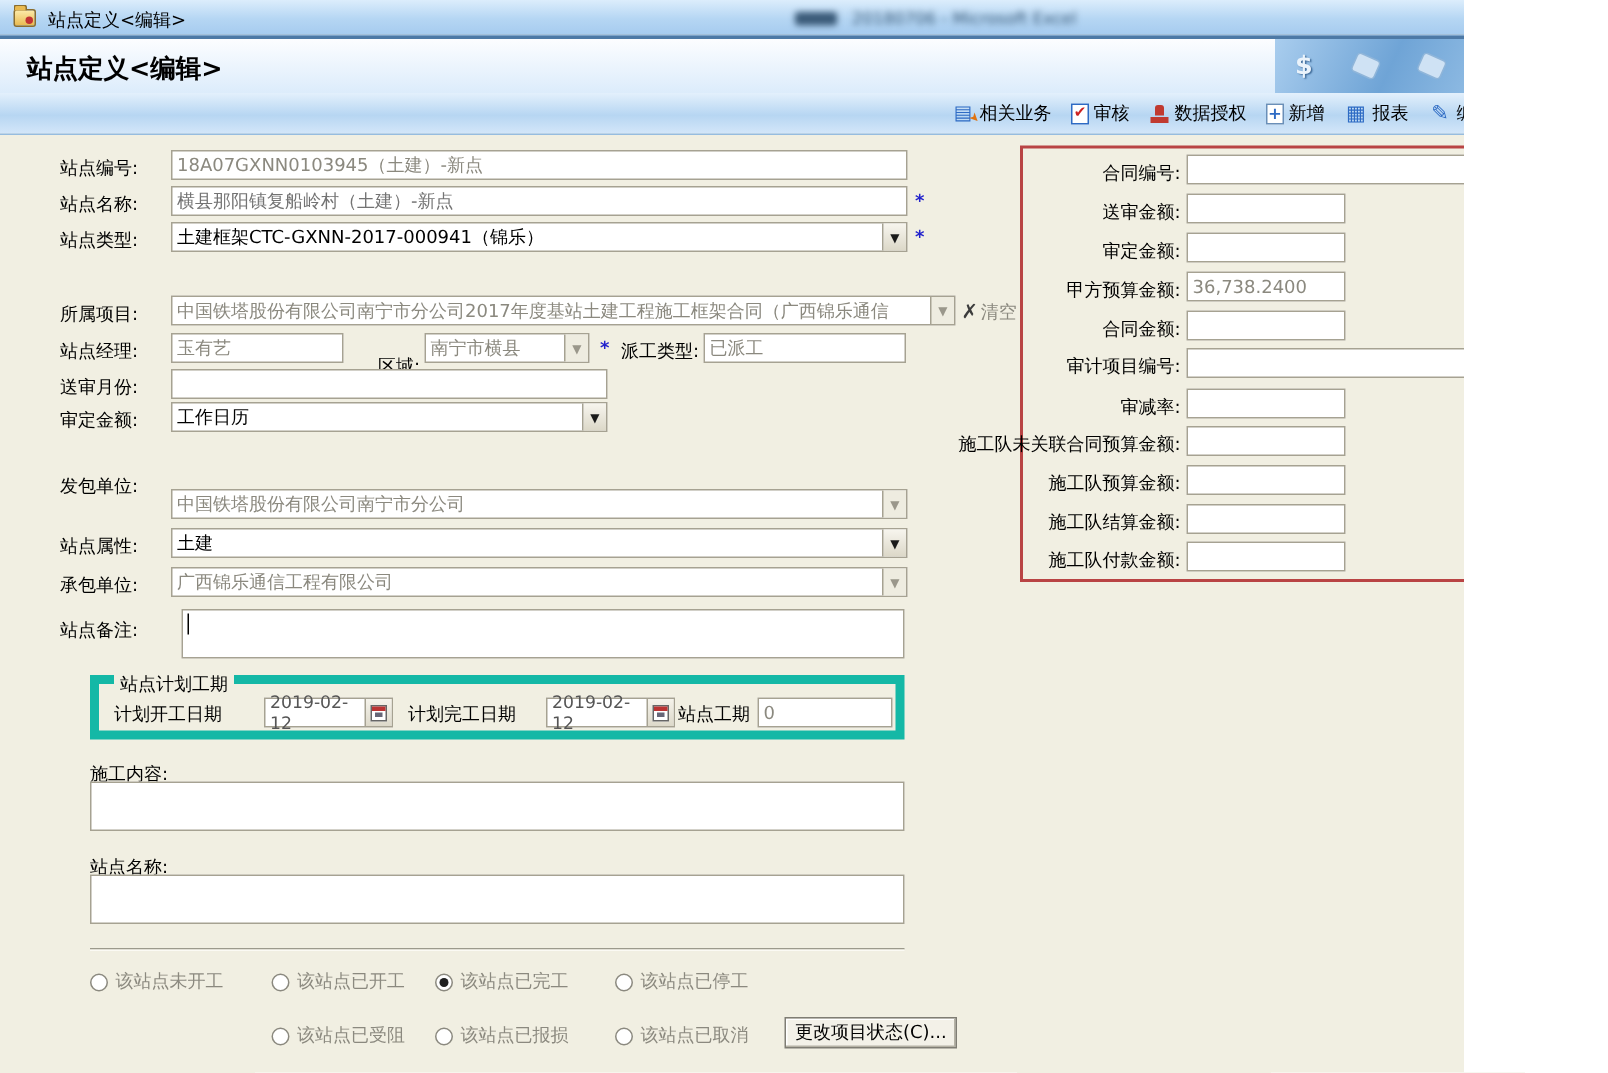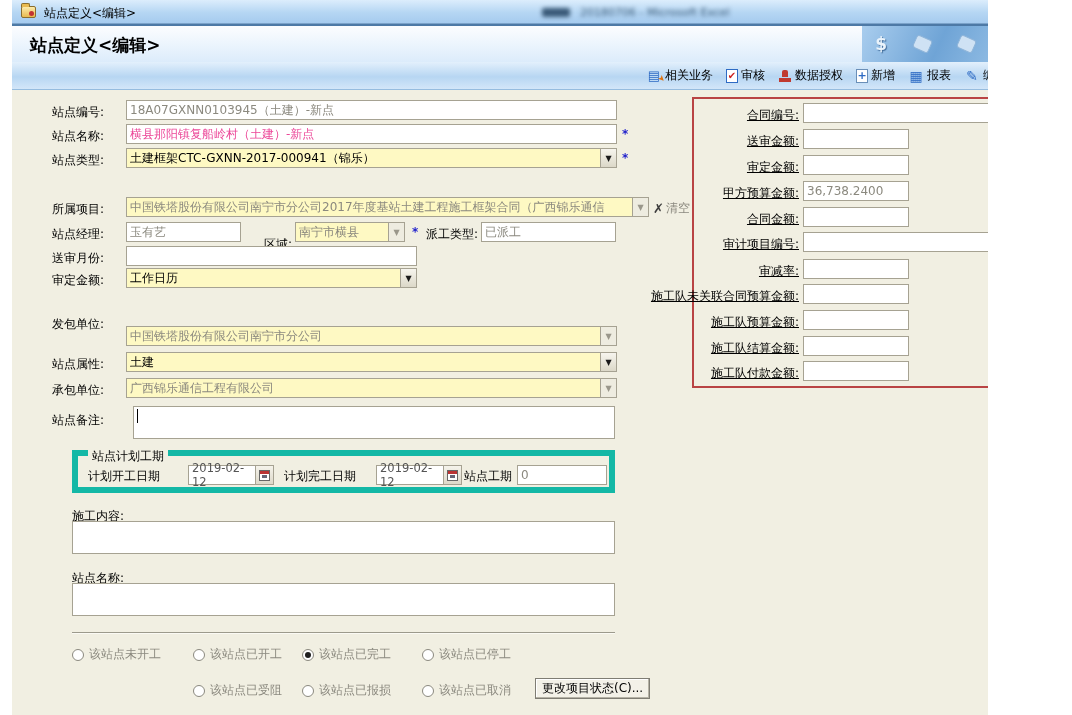--- a/index.html
+++ b/index.html
@@ -1,18 +1,18 @@
 <!DOCTYPE html>
 <html><head>
 <meta charset="utf-8">
 <style>
   * { margin:0; padding:0; box-sizing:border-box; }
   body { font-family:"DejaVu Sans",sans-serif; }
   #app { position:relative; width:976px; height:715px; background:#f1efe2; overflow:hidden;
-         font-size:12px; color:#000;margin-left:12px; }
+         font-size:12px; color:#000; }
 
   
   .titlebar { position:absolute; top:0; left:0; width:1072px; height:24px;
     background:linear-gradient(#dcedfc,#b5d6f3 55%,#a6cbef); border-bottom:1px solid #7ba2c9; }
   .titlebar-edge { position:absolute; top:24px; left:0; width:1072px; height:2px; background:#4d79a6; }
   .app-icon { position:absolute; left:9px; top:6px; width:15px; height:12px;
     background:linear-gradient(#fceaa9,#e9ba50); border:1px solid #8a6d2f; border-radius:2px; }
   .app-icon::before { content:""; position:absolute; top:-4px; left:-1px; width:7px; height:3px;
     background:#e9ba50; border:1px solid #8a6d2f; border-bottom:none; border-radius:2px 2px 0 0; }
   .app-icon::after { content:""; position:absolute; right:1px; bottom:1px; width:5px; height:5px;
@@ -57,23 +57,23 @@
   .ic-new { width:12px; height:14px; background:#fff; border:1px solid #6a8fb8;
     color:#2e6bc4; font-weight:bold; font-size:11px; }
   .ic-report { color:#2e6bc4; font-size:14px; }
   .ic-edit { color:#2e6bc4; font-size:14px; }
   .ic-del { color:#2b2b2b; font-weight:bold; font-size:13px; }
   .partial-icon { margin-right:-12px; }
 
   
   .flabel { position:absolute; left:24px; width:84px; text-align:center; white-space:nowrap; }
   .tin { position:absolute; height:20px; border:1px solid #a6a292; background:#fff;
-    padding:0 3px; font-family:inherit; font-size:12px; color:#ec4899; }
+    padding:0 3px; font-family:inherit; font-size:12px; color:#737373; }
   .tin.gray { color:#8b897f; }
-  .combo { position:absolute; height:20px; border:1px solid #a6a292; background:#fef9c3;
+  .combo { position:absolute; height:20px; border:1px solid #a6a292; background:#ffffff;
     display:flex; align-items:center; }
   .cval { flex:1; padding:0 3px; white-space:nowrap; overflow:hidden; }
   .cval.gray { color:#8b897f; }
   .arrowbtn { width:16px; height:18px; border-left:1px solid #a6a292;
     background:linear-gradient(#f7f5ee,#dcd8c8); display:flex; align-items:center;
     justify-content:center; font-size:8px; color:#1a1a1a; }
   .arrowbtn.dis { color:#9a978b; background:#eeece0; }
   .star { position:absolute; color:#2323cc; font-weight:bold; }
   .clear { position:absolute; display:flex; align-items:center; gap:2px; cursor:pointer; }
   .clear .cx { color:#3c3c3c; font-weight:bold; font-size:13px; }
@@ -101,21 +101,21 @@
     display:inline-block; }
   .radio.checked::after { content:""; display:block; width:6px; height:6px; border-radius:50%;
     background:#1f1f1f; margin:2px; }
   .btn { position:absolute; background:#f3f1e8; border:1px solid #7f7d74;
     box-shadow:inset -1px -1px 0 #b5b2a5, inset 1px 1px 0 #ffffff;
     font-family:inherit; font-size:12px; padding:1px 6px; height:21px; cursor:pointer; }
 
   
   .redpanel { position:absolute; left:680px; top:97px; width:330px; height:291px;
     border:2px solid #b94444; }
-  .plabel { position:absolute; left:607px; width:180px; text-align:right; white-space:nowrap;text-decoration:underline; }
+  .plabel { position:absolute; left:607px; width:180px; text-align:right; white-space:nowrap; }
 </style>
 </head>
 <body>
 
 <div id="app">
 
   <div class="titlebar">
     <span class="app-icon"></span>
     <span class="tb-title">站点定义&lt;编辑&gt;</span>
     <span class="blurwrap">

